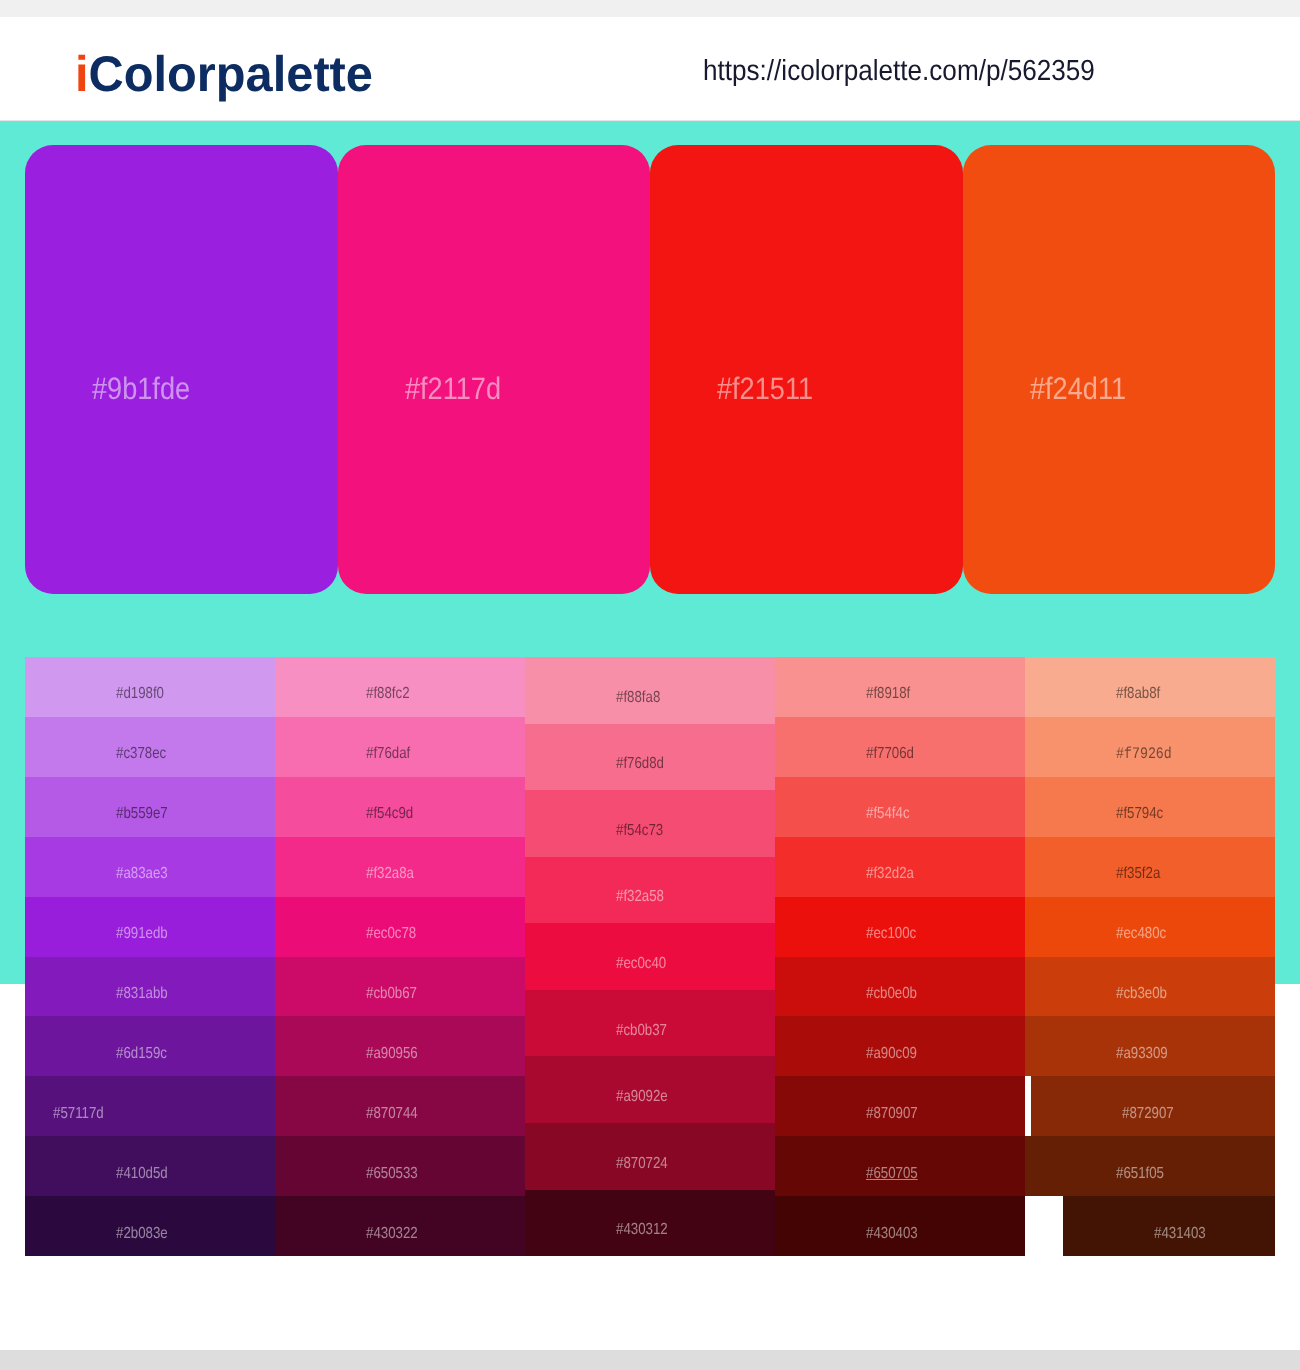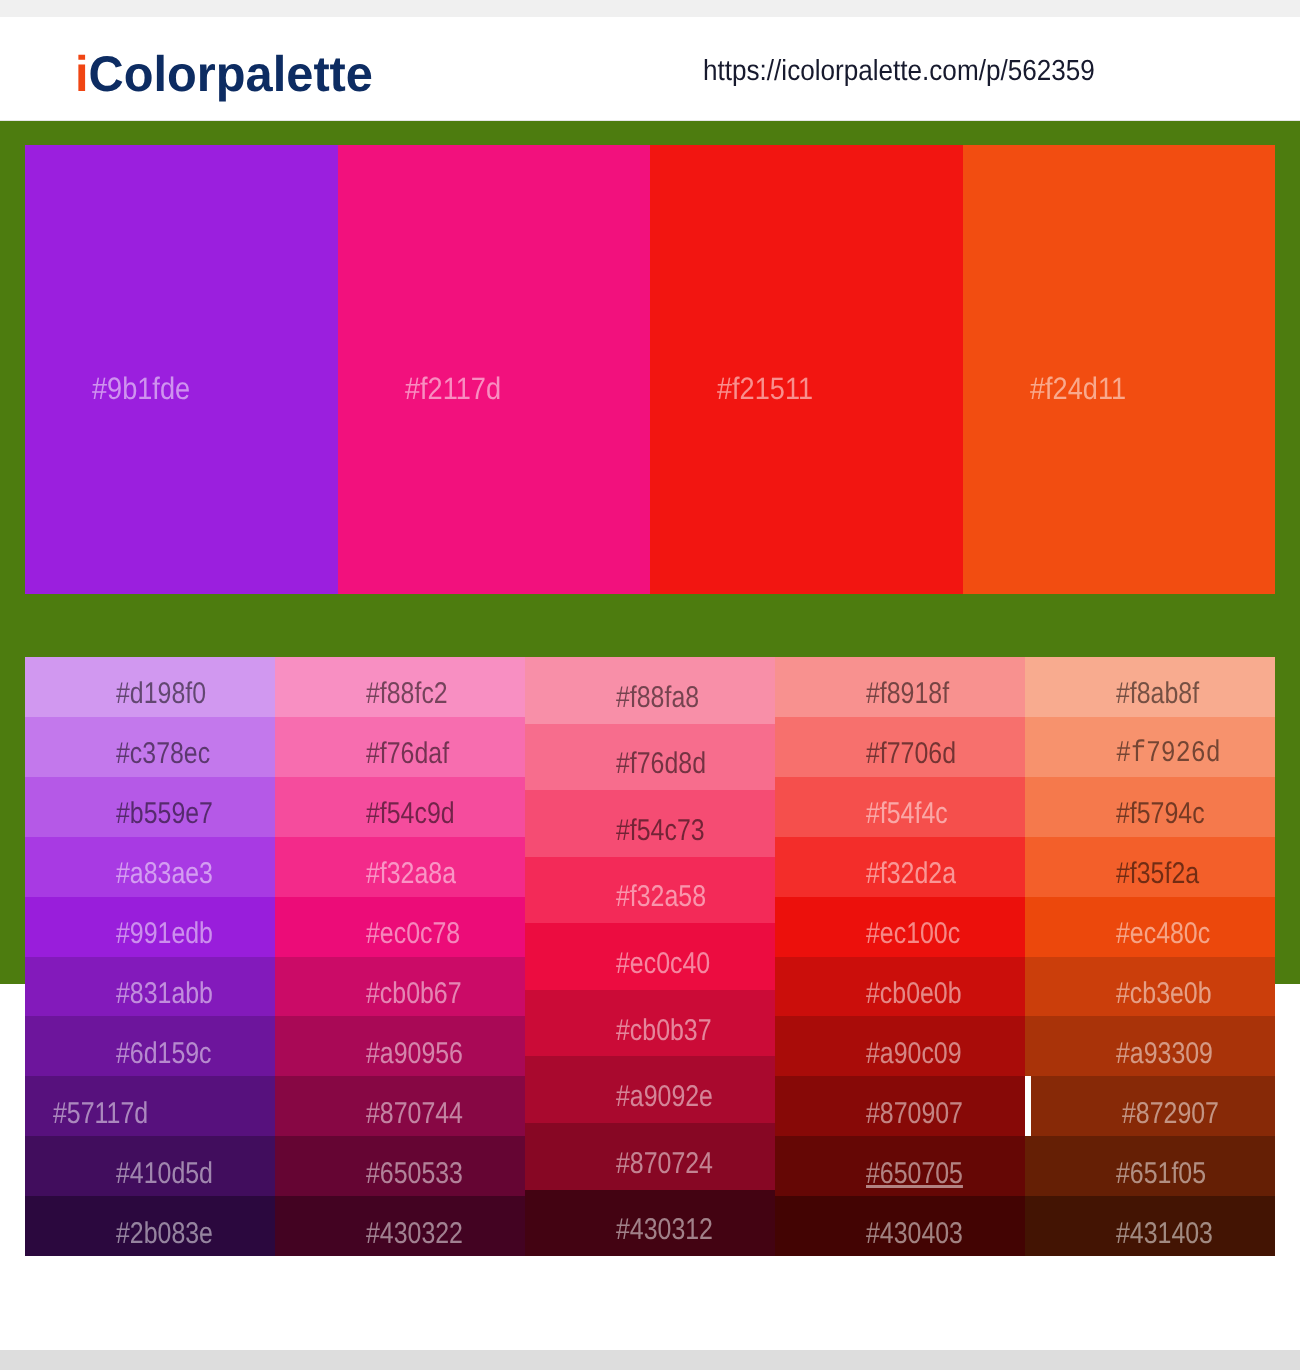--- a/index.html
+++ b/index.html
@@ -14,21 +14,21 @@
   .topbar {
     position:absolute; left:0; top:0; width:1300px; height:17px;
     background:#f0f0f0;
   }
   .bottombar {
     position:absolute; left:0; top:1350px; width:1300px; height:20px;
     background:#dddddd;
   }
   .page {
     position:absolute; left:0; top:17px; width:1300px; height:967px;
-    background:#4d7c0f;
+    background:#5eead4;
   }
   
   .site-header {
     position:absolute; left:0; top:0; width:1300px; height:104px;
     background:#fff; border-bottom:1px solid #e5e5e5;
     box-sizing:border-box;
   }
   .logo {
     position:absolute; left:75px; top:32px;
     font-size:50px; font-weight:bold; line-height:50px;
@@ -44,38 +44,38 @@
     white-space:nowrap;
   }
   .page-url > span {
     display:inline-block; transform:scaleX(0.90) translateZ(0); transform-origin:left center;
   }
   
   .palette {
     position:absolute; left:25px; top:128px; width:1250px; height:449px;
     display:flex;
   }
-  .swatch { flex:1 1 0; position:relative; }
+  .swatch { flex:1 1 0; position:relative;border-radius:28px; }
   .swatch .label {
     position:absolute; left:67px; right:0; top:226px;
     text-align:left; font-size:31px; line-height:36px;
     color:rgba(255,255,255,0.52);
   }
   .swatch .label > span {
     display:inline-block; transform:scaleX(0.875) translateZ(0); transform-origin:left center;
   }
   
   .shades {
     position:absolute; left:25px; top:640px; width:1250px; height:599px;
     display:flex;
   }
   .shade-col { flex:1 1 0; display:flex; flex-direction:column; }
   .shade-cell {
     flex:1 1 0; display:flex; align-items:center; justify-content:flex-start;
-    font-size:30px; line-height:26px;
+    font-size:16px; line-height:26px;
     padding-top:15px; padding-left:91px; box-sizing:border-box;
   }
   .shade-cell > span {
     display:inline-block; transform:scaleX(0.83) translateZ(0); transform-origin:left center;
   }
 </style>
 </head>
 <body>
 
 <div class="topbar" style="background: rgb(240, 240, 240);"></div>
@@ -246,20 +246,20 @@
         </div>
         <div class="shade-cell" style="background: rgb(169, 51, 9); color: rgba(255, 255, 255, 0.5);">
           <span>#a93309</span>
         </div>
         <div class="shade-cell" style="background: rgb(135, 41, 7); color: rgba(255, 255, 255, 0.5); margin-left: 6px;">
           <span>#872907</span>
         </div>
         <div class="shade-cell" style="background: rgb(101, 31, 5); color: rgba(255, 255, 255, 0.5);">
           <span>#651f05</span>
         </div>
-        <div class="shade-cell" style="background: rgb(67, 20, 3); color: rgba(255, 255, 255, 0.5);">
+        <div class="shade-cell" style="background: rgb(67, 20, 3); color: rgba(255, 255, 255, 0.5); margin-left: 38px;">
           <span>#431403</span>
         </div>
       </div>
     </div>
 </div>
 
 <div class="bottombar" style="background: rgb(221, 221, 221);"></div>
 
 </body></html>

